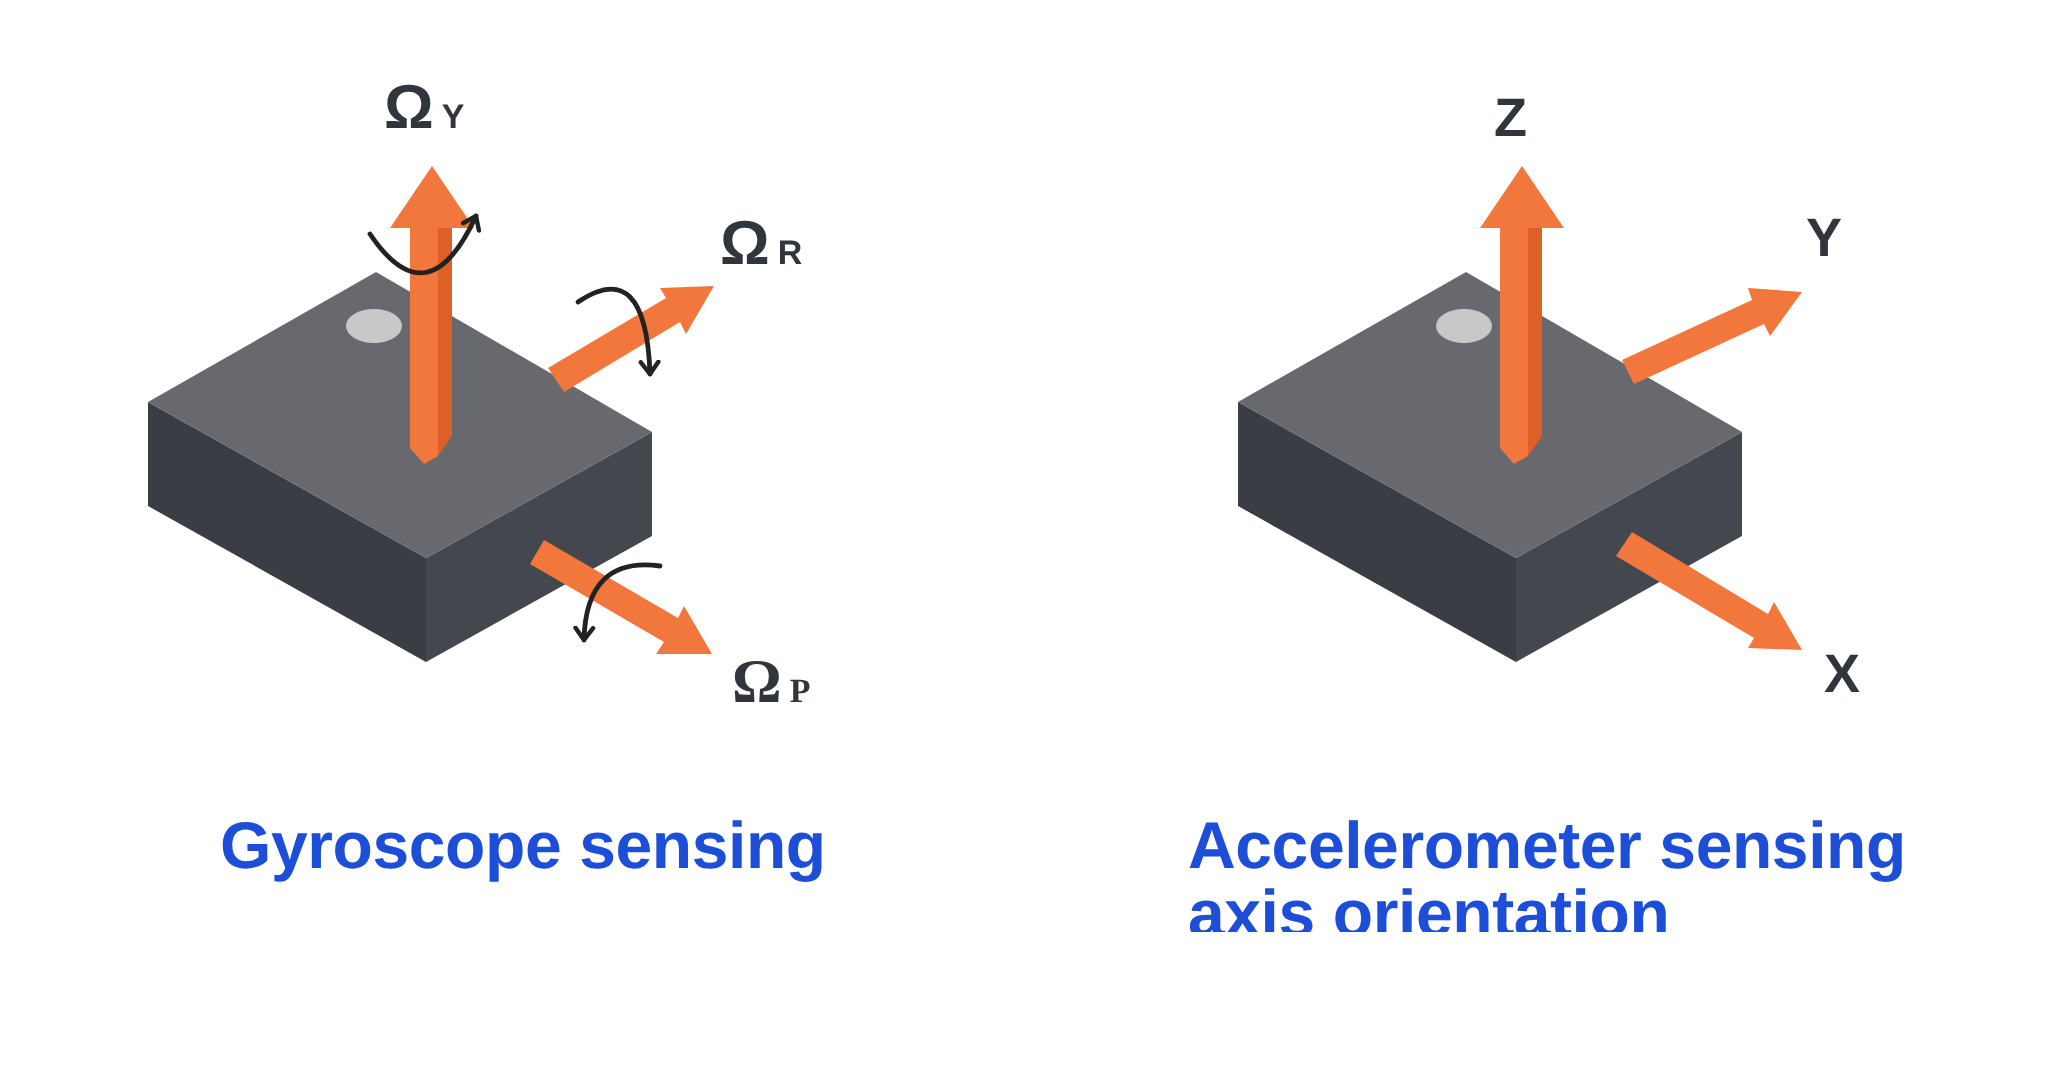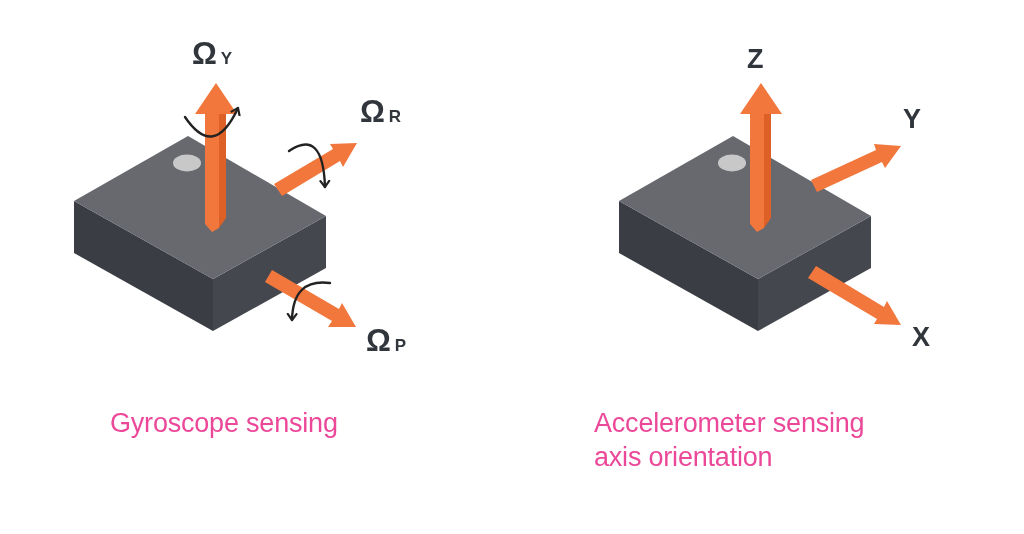--- a/index.html
+++ b/index.html
@@ -34,23 +34,23 @@
   .axis-label .sub {
     font-size: 17px;
     font-weight: 700;
     margin-left: 4px;
   }
   .axis-label.plain {
     font-size: 27px;
   }
   .caption {
     position: absolute;
-    color: #ec4899;
-    font-size: 27px;
-    font-weight: 400;
+    color: #1d4ed8;
+    font-size: 33px;
+    font-weight: 700;
     line-height: 34px;
     letter-spacing: -0.2px;
     white-space: nowrap;
   }
 </style>
 </head>
 <body>
 
 <div id="stage">
 
@@ -98,24 +98,24 @@
 
       <polygon points="811,180 876,150 874,144 901,146 885,168 882,162 817,192" fill="#F2773C"></polygon>
 
       <polygon points="816,266 884,307 887,301 901,325 874,324 877,319 808,278" fill="#F2773C"></polygon>
     </g>
   </svg>
 
   <div class="axis-label" style="left:192px; top:38px;">
     <span class="om">Ω</span><span class="sub">Y</span>
   </div>
-  <div class="axis-label" style="left:360px; top:96px;text-align:center;">
+  <div class="axis-label" style="left:360px; top:106px;text-align:center;">
     <span class="om">Ω</span><span class="sub">R</span>
   </div>
-  <div class="axis-label" style="left:366px; top:325px;">
+  <div class="axis-label" style="left:366px; top:325px;font-family:Liberation Serif, serif;">
     <span class="om">Ω</span><span class="sub">P</span>
   </div>
 
   <div class="caption" style="left:110px; top:406px;">
     <div>Gyroscope sensing</div>
   </div>
 
   <div class="axis-label plain" style="left:747px; top:46px;">Z</div>
   <div class="axis-label plain" style="left:903px; top:106px;">Y</div>
   <div class="axis-label plain" style="left:912px; top:324px;">X</div>

